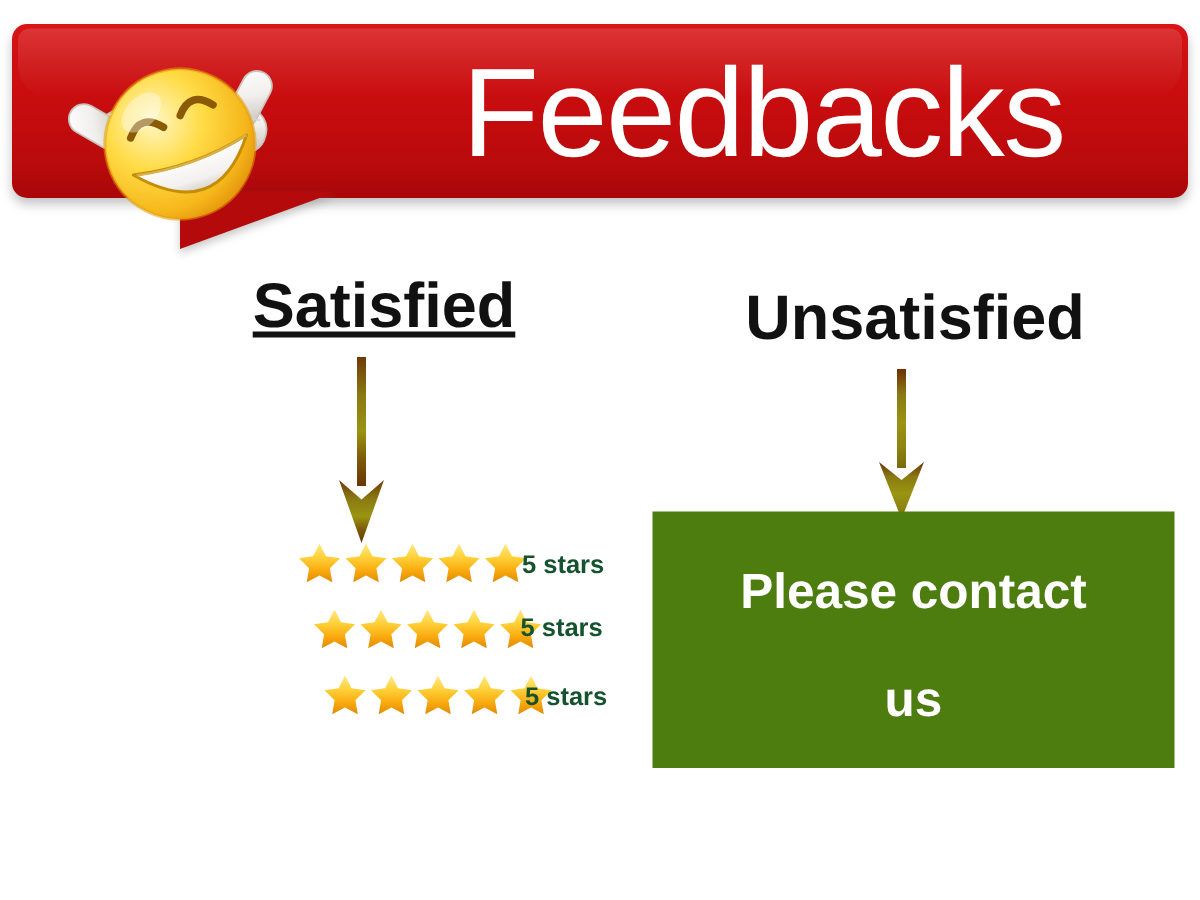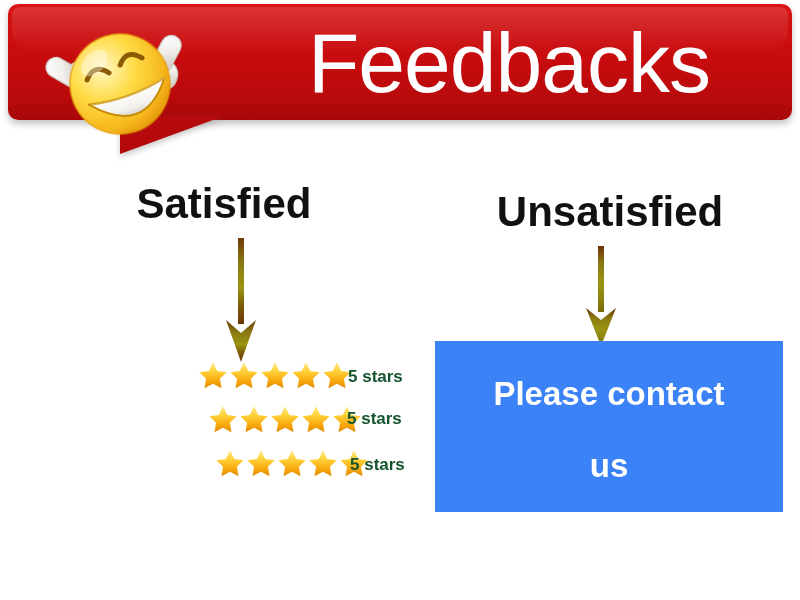--- a/index.html
+++ b/index.html
@@ -21,21 +21,21 @@
     left: 0; top: 0;
     width: 800px;
     height: 600px;
     background: #ffffff;
   }
 
   
   .banner-wrap {
     position: absolute;
     left: 8px;
-    top: 4px;
+    top: 16px;
     width: 784px;
     height: 116px;
   }
   .banner {
     position: absolute;
     left: 0; top: 0;
     width: 784px;
     height: 116px;
     border-radius: 10px;
     background: linear-gradient(to bottom,
@@ -96,21 +96,21 @@
   
   .head {
     position: absolute;
     color: #111111;
     font-family: "Liberation Sans", sans-serif;
     font-weight: 700;
     font-size: 42px;
     white-space: nowrap;
     text-align: center;
   }
-  .head-satisfied  { left: 84px; top: 180px; width: 280px; }
+  .head-satisfied  { left: 116px; top: 180px; width: 280px; text-decoration: underline; }
   .head-unsatisfied{ left: 430px; top: 188px; width: 360px; }
 
   
   .arrow { position: absolute; }
   .arrow svg { display: block; }
   .arrow-left  { left: 218px; top: 238px; }
   .arrow-right { left: 578px; top: 246px; }
 
   
   .ratings {
@@ -170,21 +170,21 @@
   .row-2 .stars        { left: 215px; }
   .row-2 .rating-count { left: 350px; top: 2px; }
 
   
   .contact-box {
     position: absolute;
     left: 435px;
     top: 341px;
     width: 348px;
     height: 171px;
-    background: #3b82f6;
+    background: #4d7c0f;
     display: flex;
     flex-direction: column;
     align-items: center;
     justify-content: center;
     box-sizing: border-box;
     padding-top: 6px;
   }
   .contact-line {
     color: #ffffff;
     font-family: "Liberation Sans", sans-serif;

